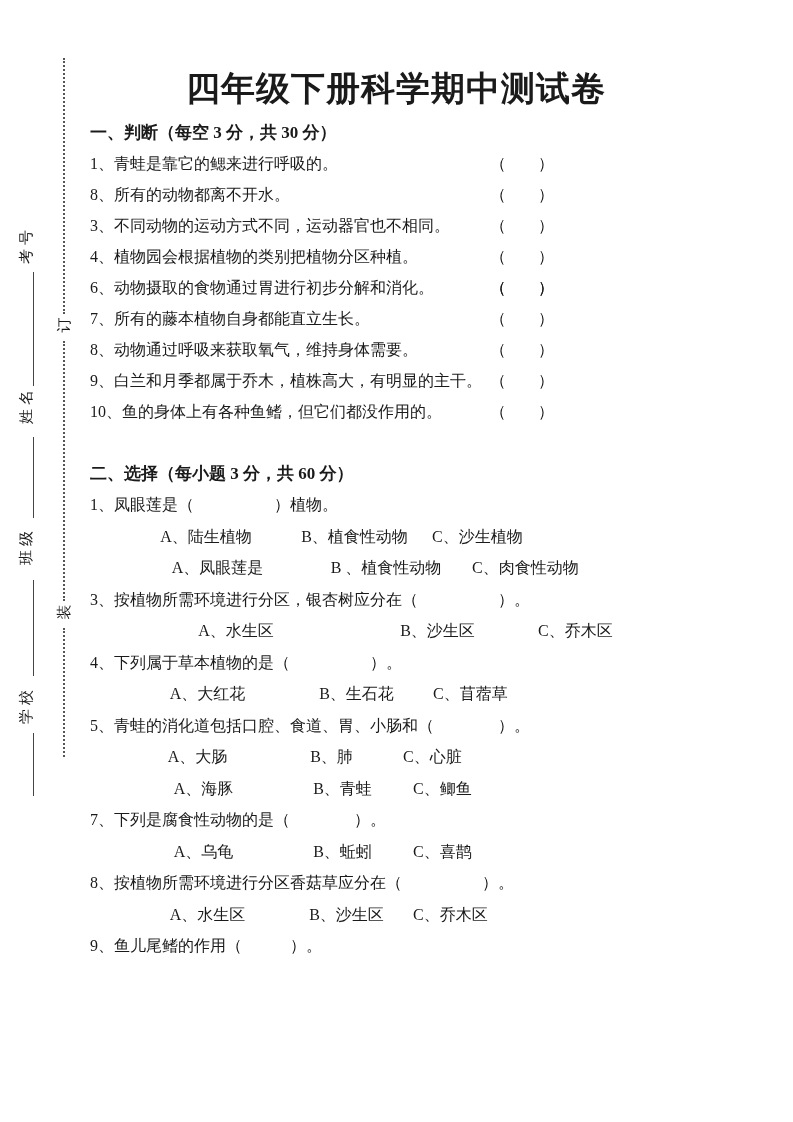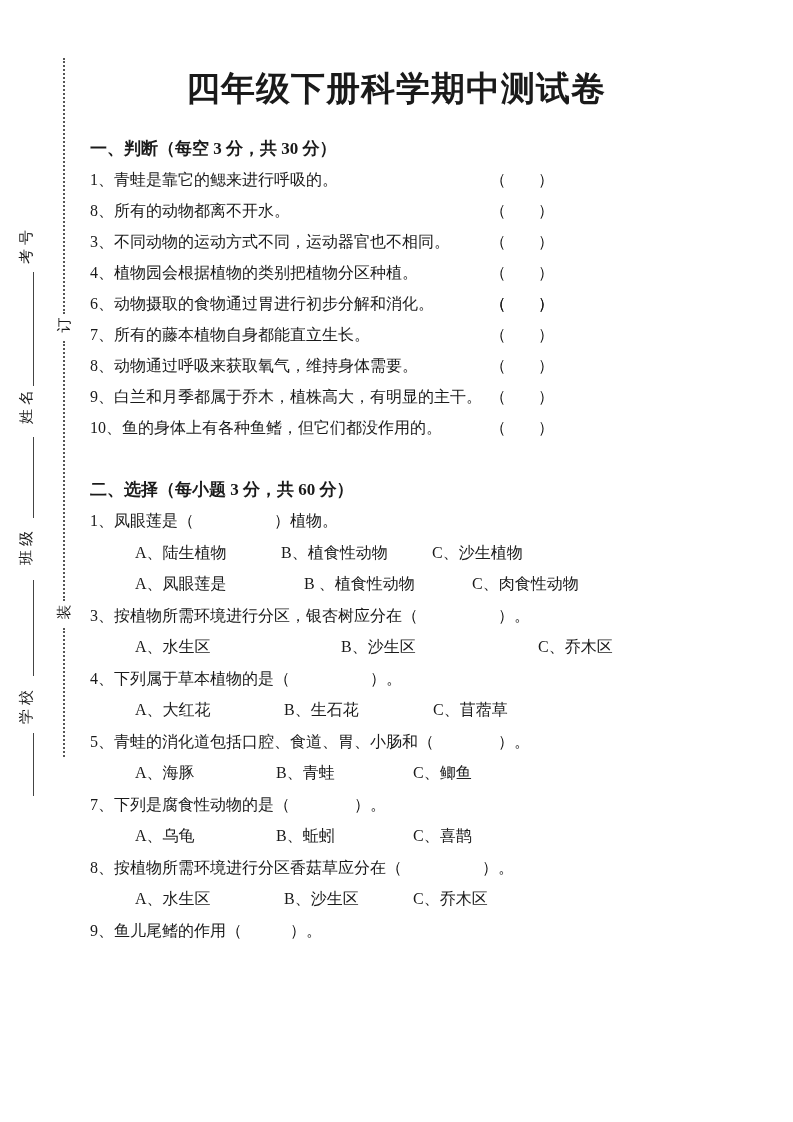--- a/index.html
+++ b/index.html
@@ -7,28 +7,28 @@
     position:relative;width:793px;height:1122px;background:#ffffff;
     font-family:"Liberation Serif","DejaVu Serif",serif;color:#1a1a1a;
     overflow:hidden;
   }
   
   .title{
     position:absolute;top:66px;left:90px;width:612px;margin:0;
     text-align:center;font-size:34px;font-weight:bold;letter-spacing:1px;
   }
   
-  .content{position:absolute;left:90px;top:133px;width:625px;font-size:16px;}
+  .content{position:absolute;left:90px;top:117px;width:625px;font-size:16px;}
   .sec-header{margin:0;font-size:17px;font-weight:bold;line-height:31px;}
   .jrow{position:relative;line-height:31px;white-space:nowrap;}
   .jrow .ans{position:absolute;left:400px;top:0;}
   .choice-header{margin-top:31px;}
   .crow{line-height:31.5px;white-space:nowrap;}
   .orow{line-height:31.5px;padding-left:45px;white-space:nowrap;}
-  .orow span{display:inline-block;}
+  .orow span{display:inline-block;text-align:center;}
   .w1 .o0{min-width:142px}.w1 .o1{min-width:147px}
   .w2 .o0{min-width:165px}.w2 .o1{min-width:164px}
   .w3 .o0{min-width:202px}.w3 .o1{min-width:193px}
   .w4 .o0{min-width:145px}.w4 .o1{min-width:145px}
   .w5 .o0{min-width:125px}.w5 .o1{min-width:135px}
   .w6 .o0{min-width:137px}.w6 .o1{min-width:133px}
   .w8 .o0{min-width:145px}.w8 .o1{min-width:125px}
   
   .dotseg{position:absolute;left:63px;width:0;border-left:2px dotted #555;}
   .bindchar{
@@ -130,20 +130,25 @@
     </div>
 
     <div class="crow">4、下列属于草本植物的是（　　　　　）。</div>
     <div class="orow w4">
       <span class="o0">A、大红花</span>
       <span class="o1">B、生石花</span>
       <span class="o2">C、苜蓿草</span>
     </div>
 
     <div class="crow">5、青蛙的消化道包括口腔、食道、胃、小肠和（　　　　）。</div>
+    <div class="orow w5">
+      <span class="o0">A、大肠</span>
+      <span class="o1">B、肺</span>
+      <span class="o2">C、心脏</span>
+    </div>
 
     <div class="orow w6">
       <span class="o0">A、海豚</span>
       <span class="o1">B、青蛙</span>
       <span class="o2">C、鲫鱼</span>
     </div>
 
     <div class="crow">7、下列是腐食性动物的是（　　　　）。</div>
     <div class="orow w6">
       <span class="o0">A、乌龟</span>

